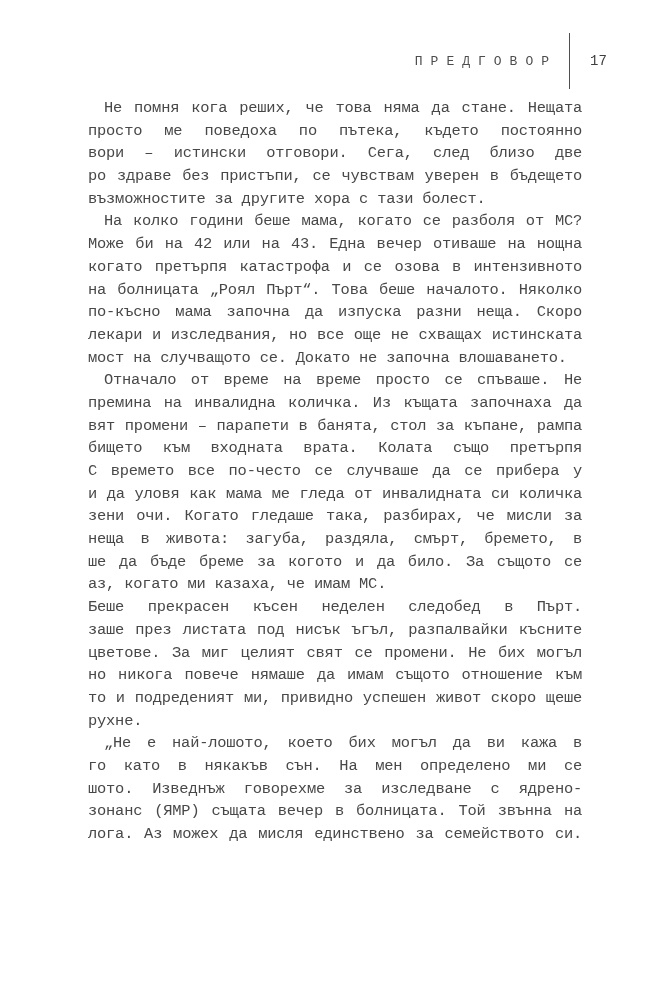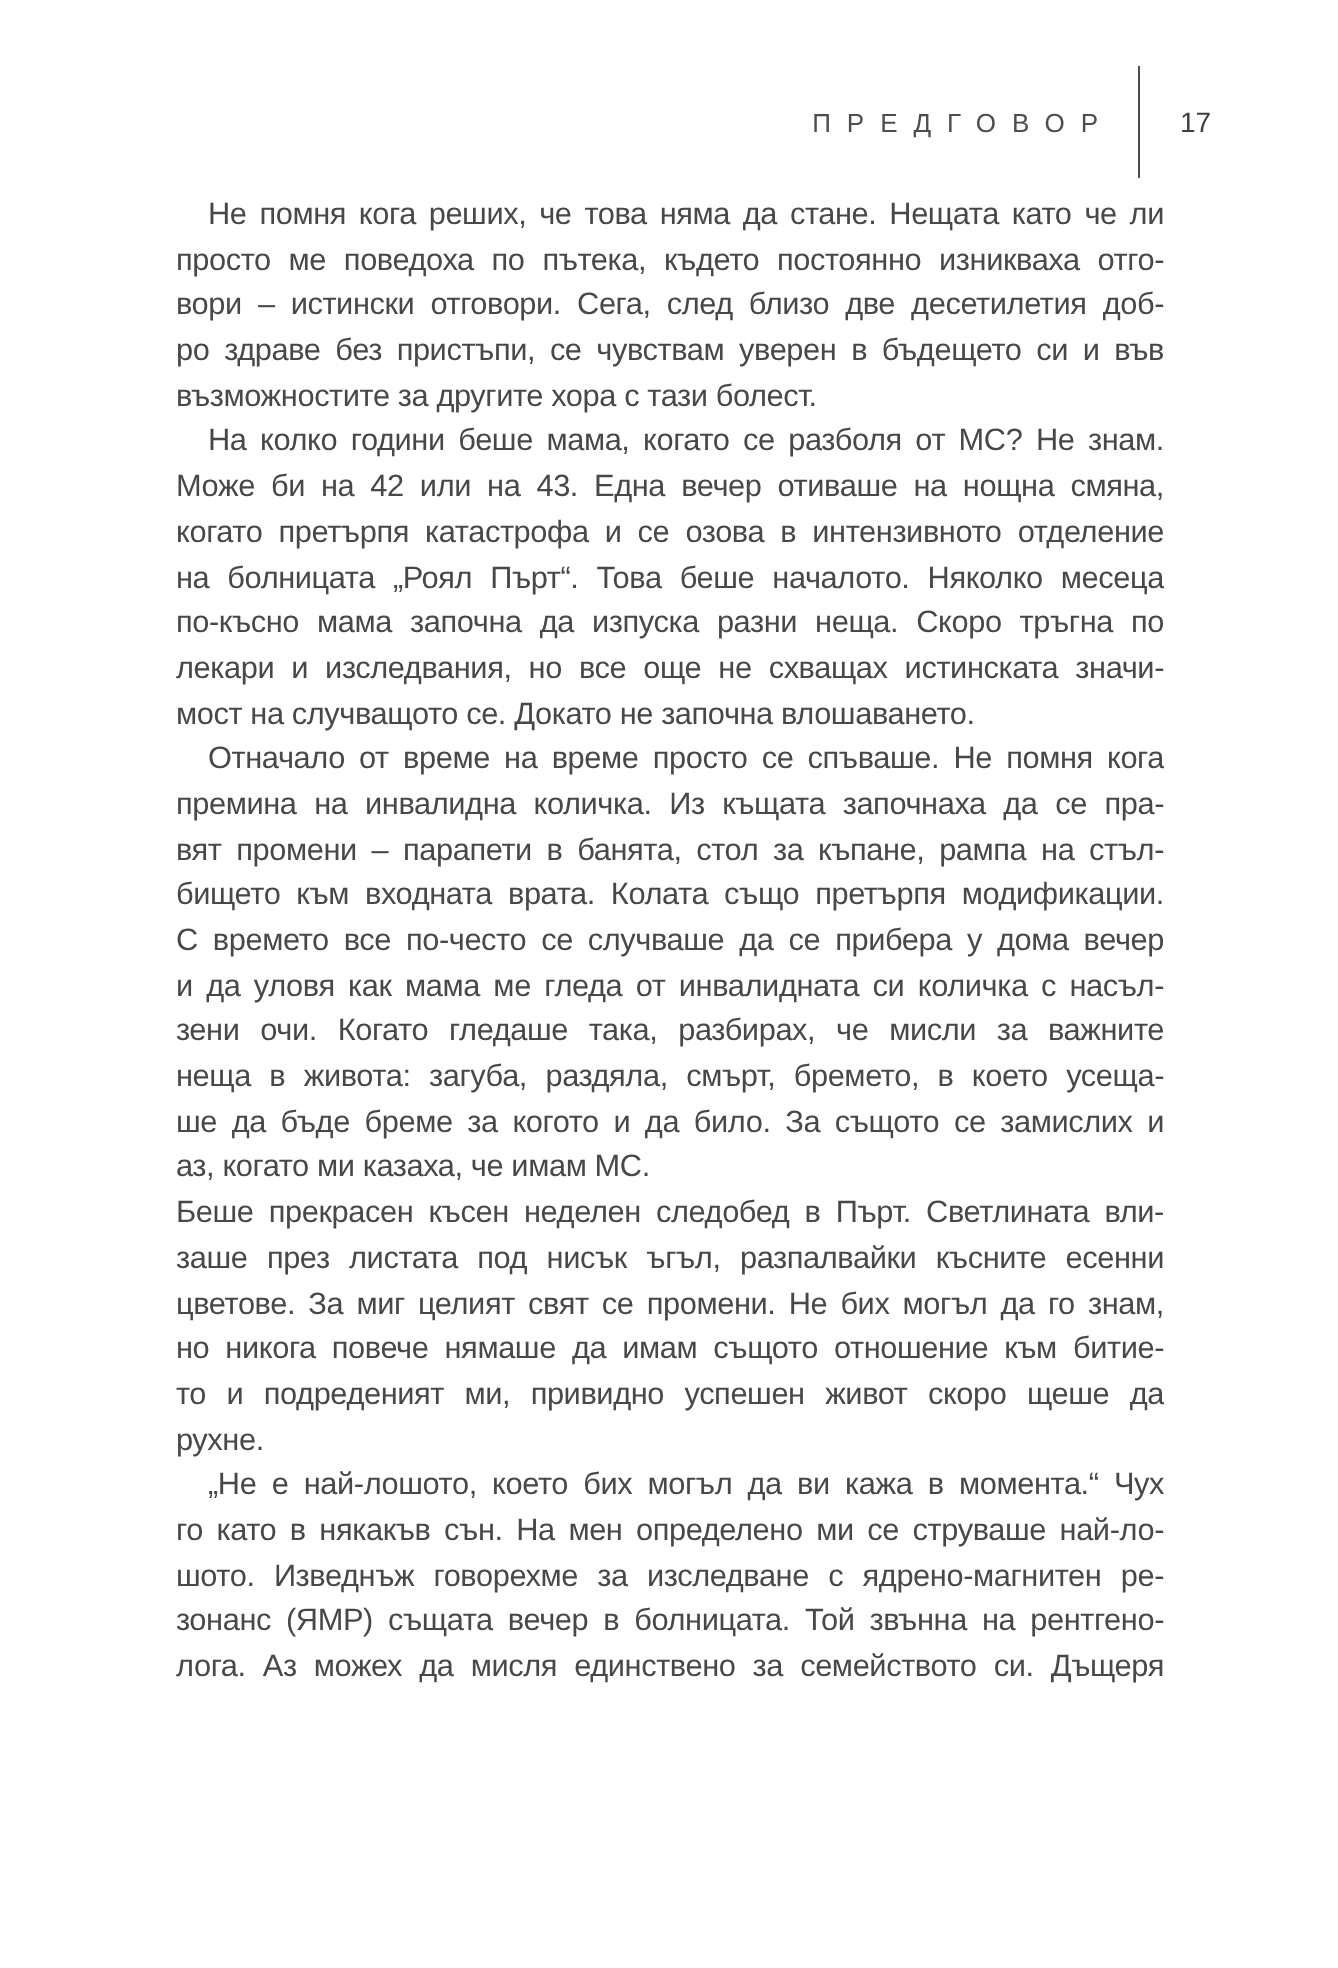--- a/index.html
+++ b/index.html
@@ -6,21 +6,21 @@
       margin: 0;
       padding: 0;
       background: #ffffff;
     }
     .page {
       position: relative;
       width: 669px;
       height: 940px;
       background: #ffffff;
       overflow: hidden;
-      font-family: Liberation Sans, sans-serif;
+      font-family: Liberation Mono, monospace;
     }
     .running-head {
       position: absolute;
       top: 33px;
       right: 57px;
       height: 56px;
       display: flex;
       align-items: center;
     }
     .running-head .title {

